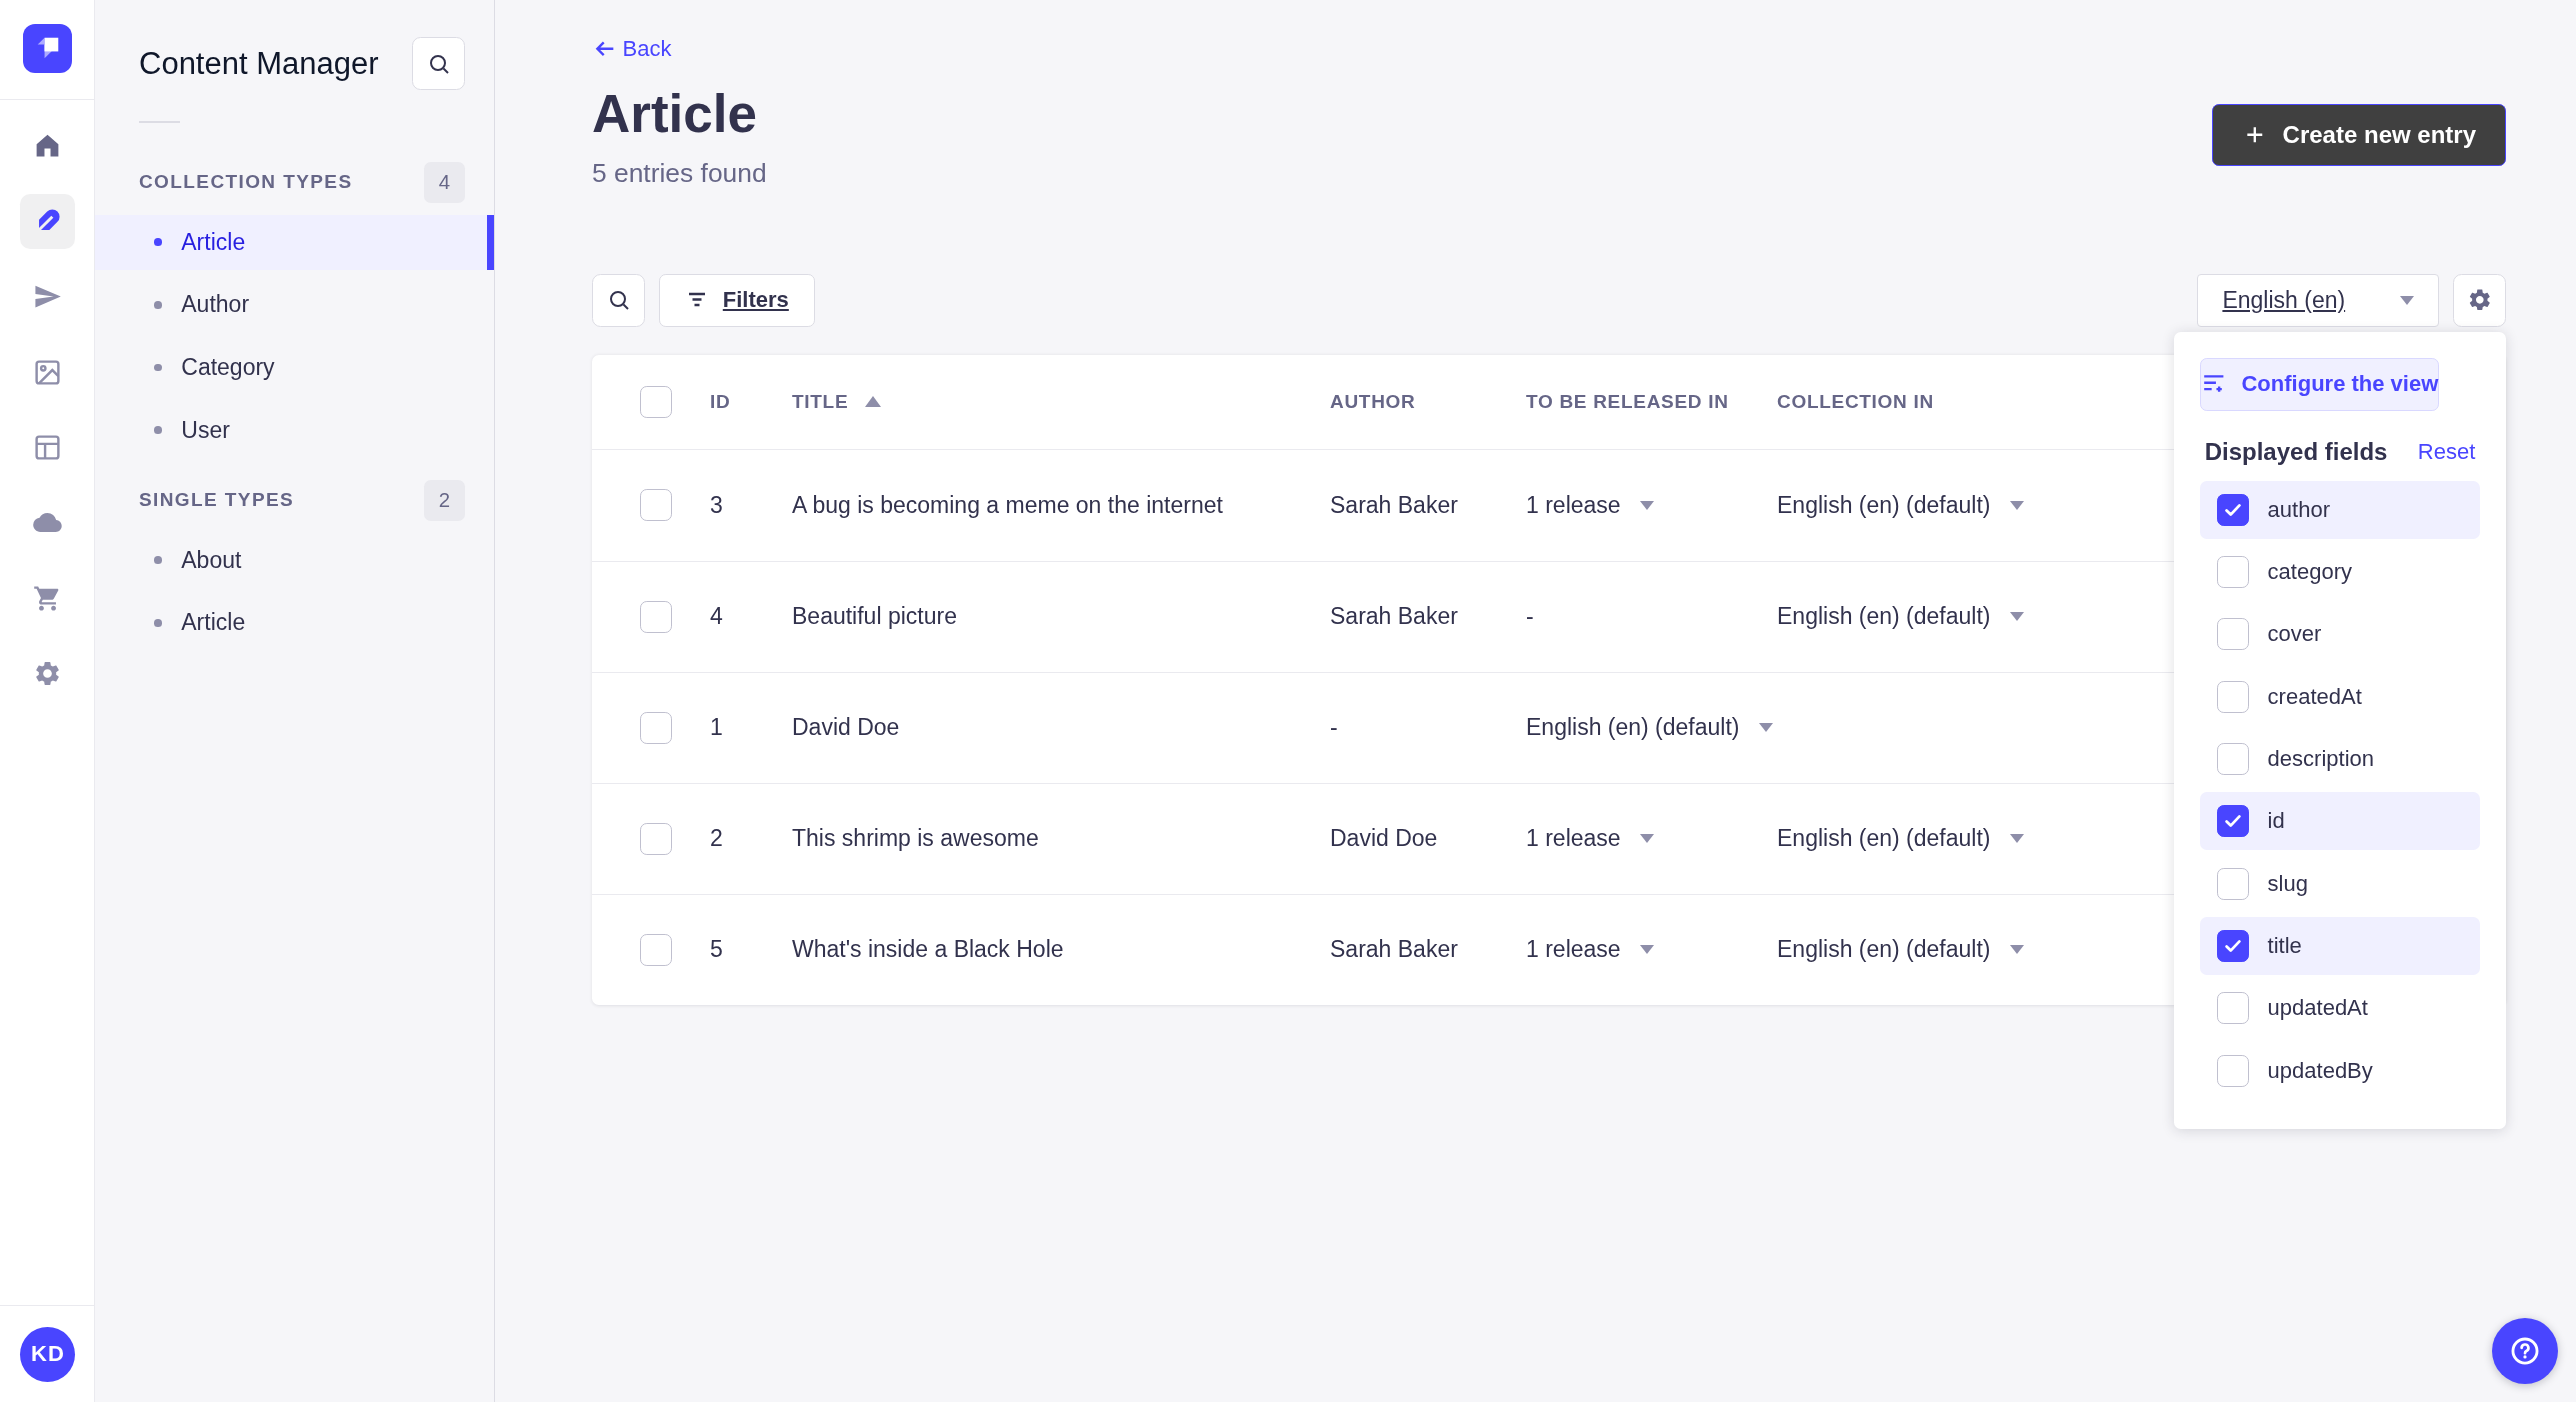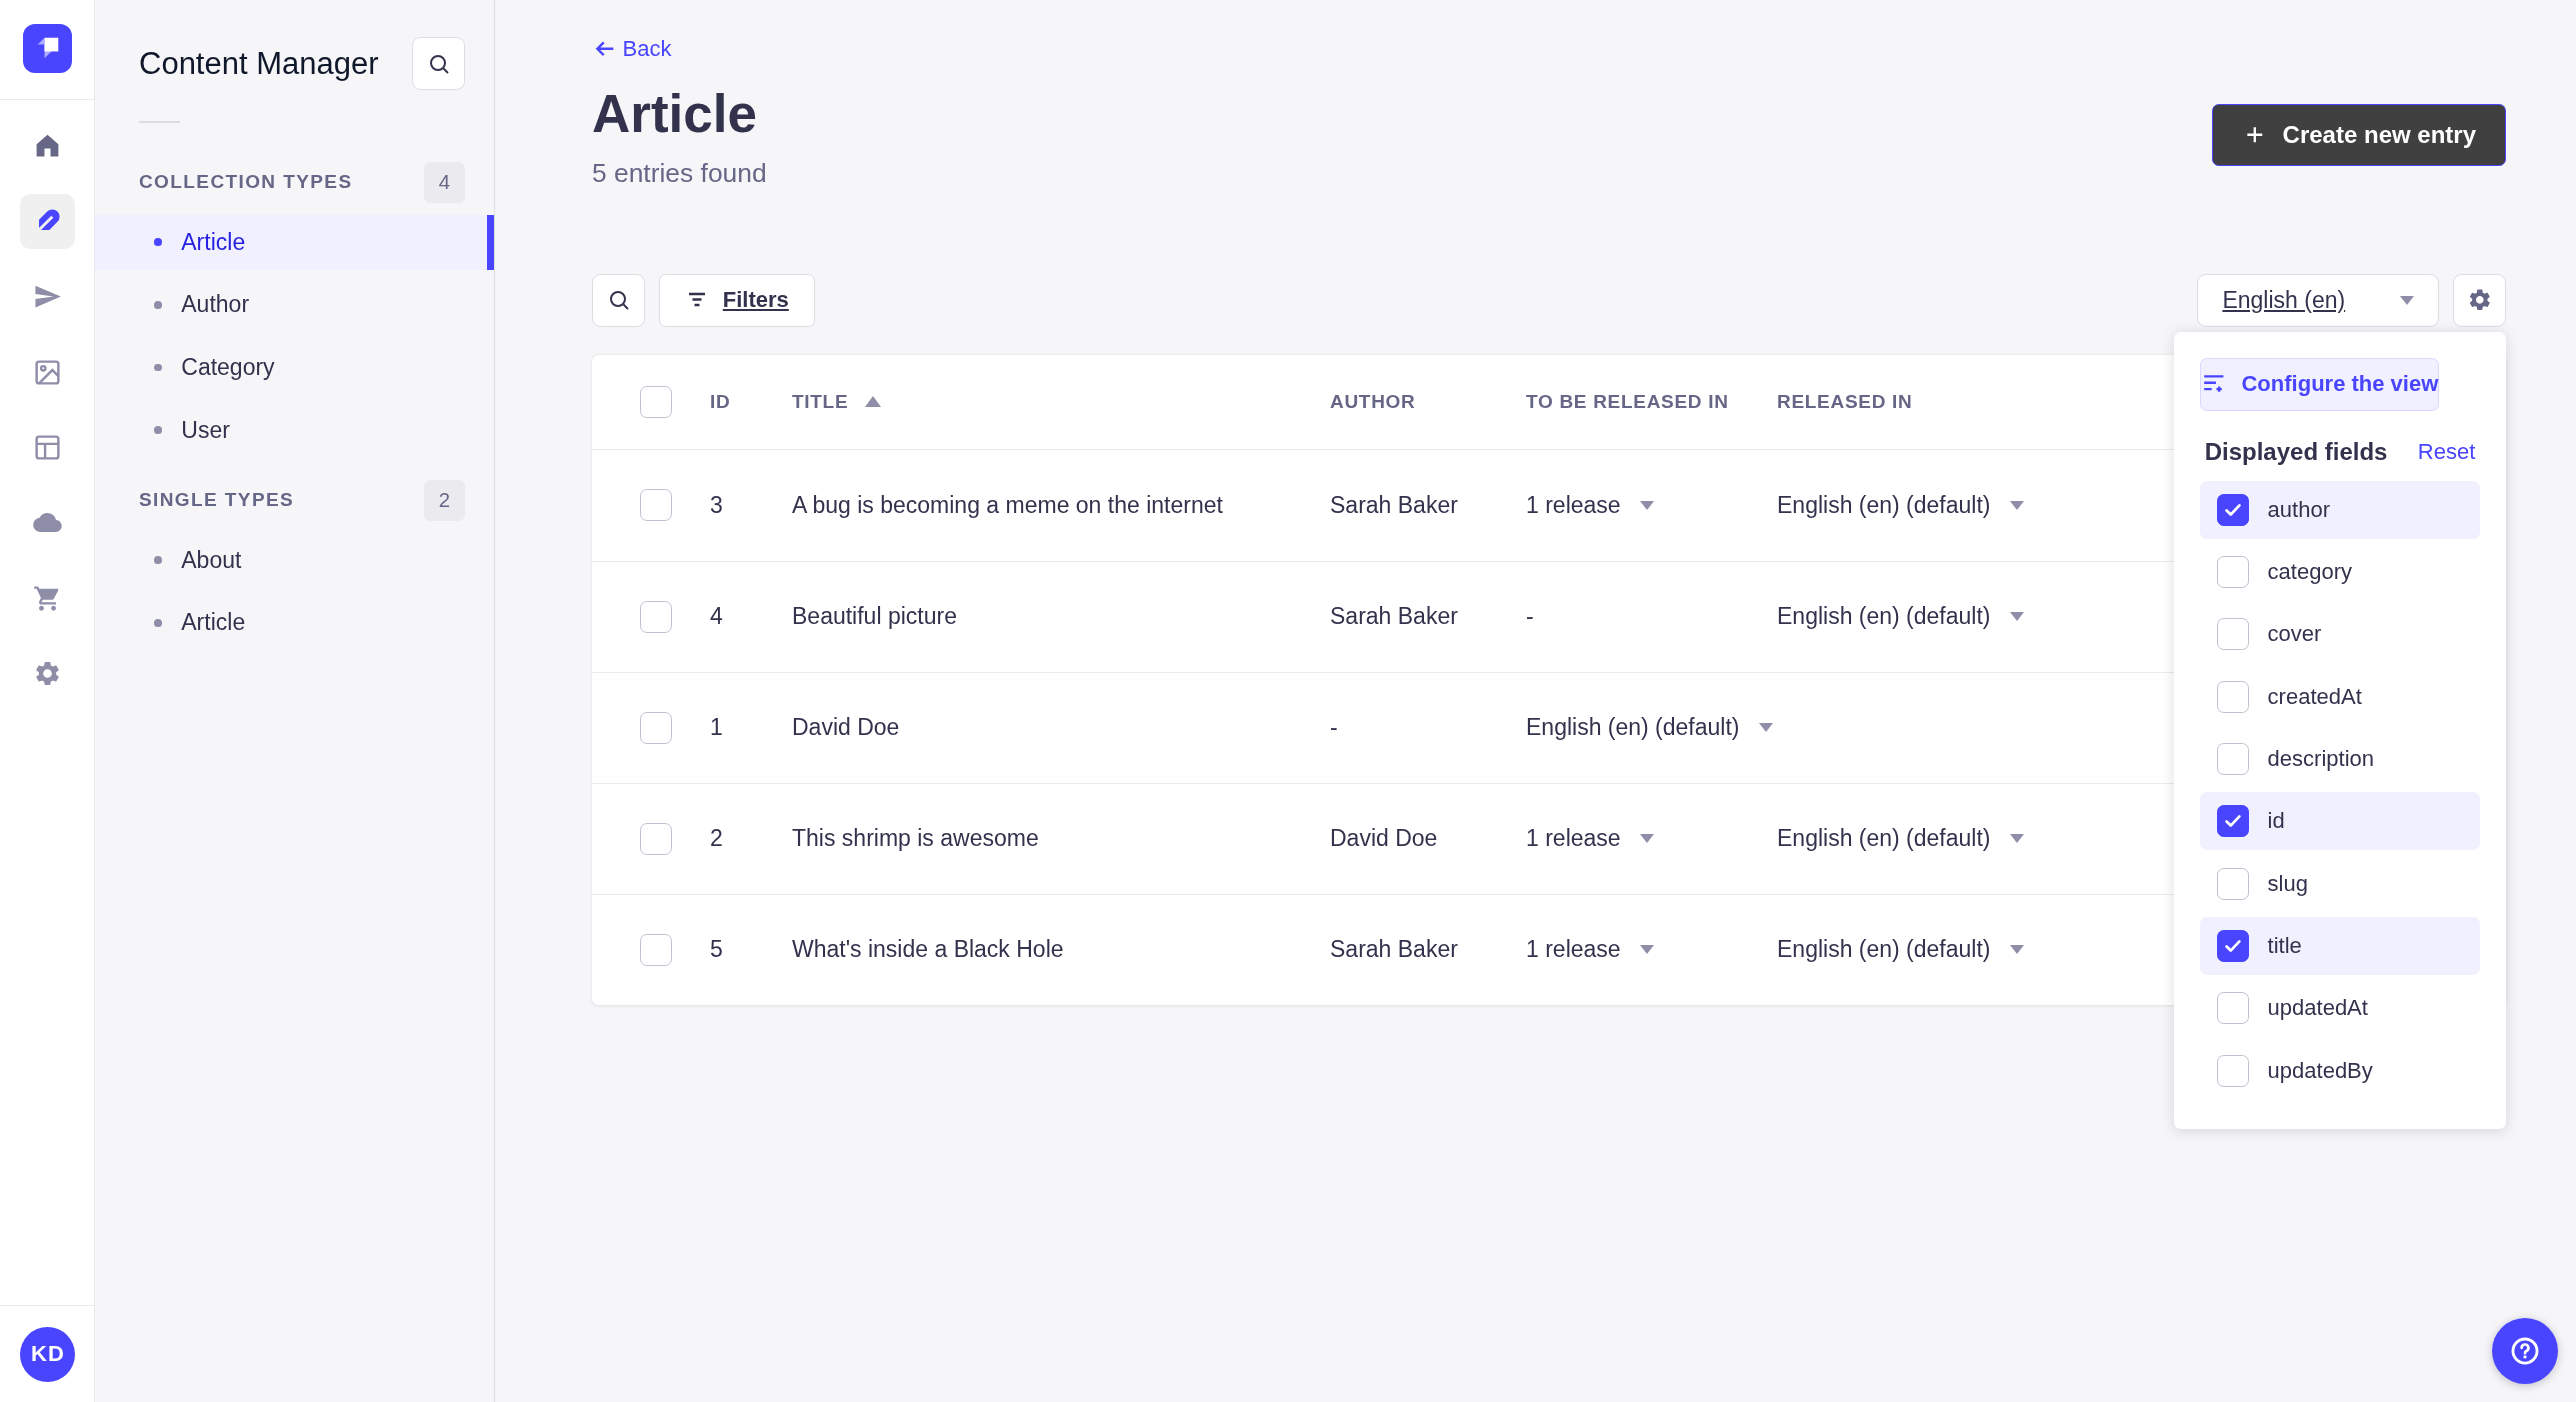--- a/index.html
+++ b/index.html
@@ -50,21 +50,21 @@
   .page-title { font-size:53px; font-weight:700; color:#32324d; line-height:60px; }
   .subtitle { font-size:26.4px; color:#666687; margin-top:13.6px; }
   .create-btn { display:flex; align-items:center; gap:15.3px; height:62px; padding:0 29px; margin-top:19.6px;
                 background:#404040; border:0.9px solid #4945ff; border-radius:6.8px; color:#fff;
                 font-size:24px; font-weight:600; cursor:pointer; }
   .toolbar { display:flex; justify-content:space-between; align-items:center; margin-top:85px; }
   .toolbar-left, .toolbar-right { display:flex; align-items:center; gap:13.6px;text-decoration:underline; }
   .filters-btn { display:flex; align-items:center; gap:13.6px; height:53px; padding:0 25.6px; background:#fff;
                  border:0.9px solid #dcdce4; border-radius:6.8px; font-size:22px; font-weight:600; color:#32324d; cursor:pointer; }
   .locale-select { width:242px; height:53px; padding:0 24px; background:#fff; border:0.9px solid #dcdce4;
-                   border-radius:9px; display:flex; align-items:center; justify-content:space-between;
+                   border-radius:4px; display:flex; align-items:center; justify-content:space-between;
                    font-size:23px; color:#32324d; cursor:pointer; }
   
   .card { margin-top:28px; background:#fff; border-radius:6.8px; box-shadow:0 0.9px 3.4px rgba(33,33,52,.1); }
   .thead, .trow { display:grid; grid-template-columns:70px 82px 538px 196px 251px 1fr;
                   align-items:center; padding-left:48px; }
   .thead { height:95px; border-bottom:0.9px solid #eaeaef; }
   .th { font-size:19px; font-weight:700; color:#666687; letter-spacing:0.7px; }
   .th-title { display:flex; align-items:center; gap:17px; }
   .tri-up { width:0; height:0; border-left:8.5px solid transparent; border-right:8.5px solid transparent;
             border-bottom:11px solid #8e8ea9; }
@@ -269,21 +269,21 @@
       <div>
           <span class="checkbox"></span>
         </div>
       <div class="th">ID</div>
       <div class="th th-title">
         <span>TITLE</span>
         <span class="tri-up"></span>
       </div>
       <div class="th">AUTHOR</div>
       <div class="th">TO BE RELEASED IN</div>
-      <div class="th">RELEASED IN</div>
+      <div class="th">COLLECTION IN</div>
     </div>
     <div id="table-body">
         <div class="trow">
     <div>
             <span class="checkbox"></span>
           </div>
     <div class="td">3</div>
     <div class="td">A bug is becoming a meme on the internet</div>
     <div class="td">Sarah Baker</div>
     <div class="td cell-flex">

